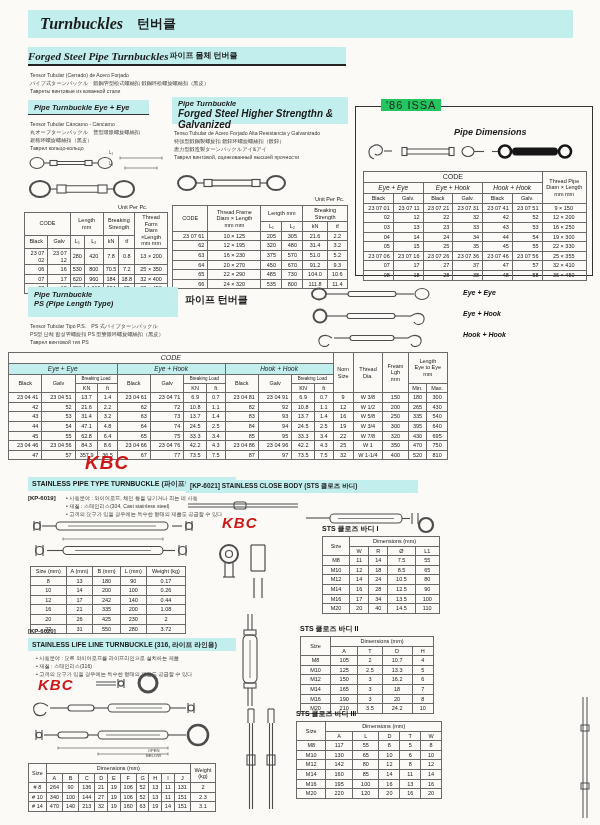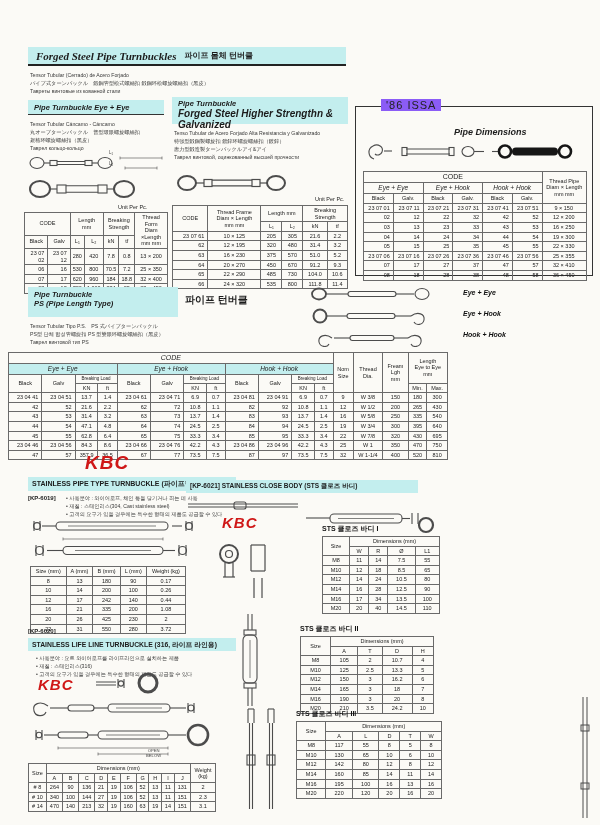--- a/index.html
+++ b/index.html
@@ -20,42 +20,46 @@
   .bold { font-weight:bold; }
   .grp td { border-top:1.5px solid #444; }
   
   .t-ee td:nth-child(1), .t-ee td:nth-child(2) { text-align:right; padding-right:3px; }
   .t-hs td:nth-child(1) { text-align:right; padding-right:3px; }
   .t-issa td { text-align:right; padding-right:3px; }
   .t-issa td:nth-child(7) { text-align:center; }
   .t-big td:nth-child(1), .t-big td:nth-child(2), .t-big td:nth-child(5),
   .t-big td:nth-child(6), .t-big td:nth-child(9), .t-big td:nth-child(10) { text-align:right; padding-right:3px; }
   .issabox { border:1.5px solid #333; }
-  .issalabel { background:#8b5cf6; font-size:11px; color:#222; padding:0 5px; letter-spacing:1px; }
+  .issalabel { background:#22c55e; font-size:11px; color:#222; padding:0 5px; letter-spacing:1px; }
   svg { display:block; }
   .drawlabel { font-size:7px; font-style:italic; font-weight:bold; color:#111; }
   .stitle { font-size:7px; font-weight:bold; color:#111; }
 </style>
 </head>
 <body>
 
 <div id="page">
 
-
-  <div class="abs cyanband" style="left:28px; top:47px; width:318px; height:19px; display:flex; align-items:center; padding-left:8px; border-bottom:2px solid #222;">
+  <div class="abs cyanband" style="left:28px; top:10px; width:545px; height:28px; display:flex; align-items:center; padding-left:12px;">
+    <span class="serif-it" style="font-size:16px;">Turnbuckles</span>
+    <span class="bold" style="font-size:13px; margin-left:14px;">턴버클</span>
+  </div>
+
+  <div class="abs cyanband" style="left:28px; top:47px; width:318px; height:19px; display:flex; align-items:center; border-bottom:2px solid #222;">
     <span class="serif-it" style="font-size:11px;">Forged Steel Pipe Turnbuckles</span>
-    <span class="bold" style="font-size:8px; margin-left:8px;">파이프 몸체 턴버클</span>
+    <span class="bold" style="font-size:8px; margin-left:1px;font-family:Liberation Serif, serif;">파이프 몸체 턴버클</span>
   </div>
   <div class="abs tiny5" style="left:30px; top:71px; width:360px;">
       <div>Tensor Tubular (Cerrado) de Acero Forjado</div>
       <div>パイプ式ターンバックル　鍛鋼管型松式螺絲扣 鍛鋼环松螺旋螺絲扣（黑皮）</div>
       <div>Тавреты винтовые из кованной стали</div>
     </div>
 
-  <div class="abs cyanband" style="left:28px; top:100px; width:136px; height:15px; display:flex; align-items:center; padding-left:6px; border-bottom:1px solid #333;text-align:right;">
+  <div class="abs cyanband" style="left:28px; top:100px; width:121px; height:15px; display:flex; align-items:center; padding-left:6px; border-bottom:1px solid #333;text-align:right;">
     <span class="sans-it" style="font-size:7.5px;">Pipe Turnbuckle  Eye + Eye</span>
   </div>
   <div class="abs tiny5" style="left:30px; top:120px; width:140px;">
       <div>Tensor Tubular Cáncamo - Cáncamo</div>
       <div>丸オープターンバックル　普型環眼螺旋螺絲扣</div>
       <div>規格环螺旋螺絲扣（黑皮）</div>
       <div>Таврел кольцо-кольцо</div>
     </div>
 
   <svg class="abs" style="left:28px; top:152px;" width="138" height="50" viewBox="0 0 138 50">

